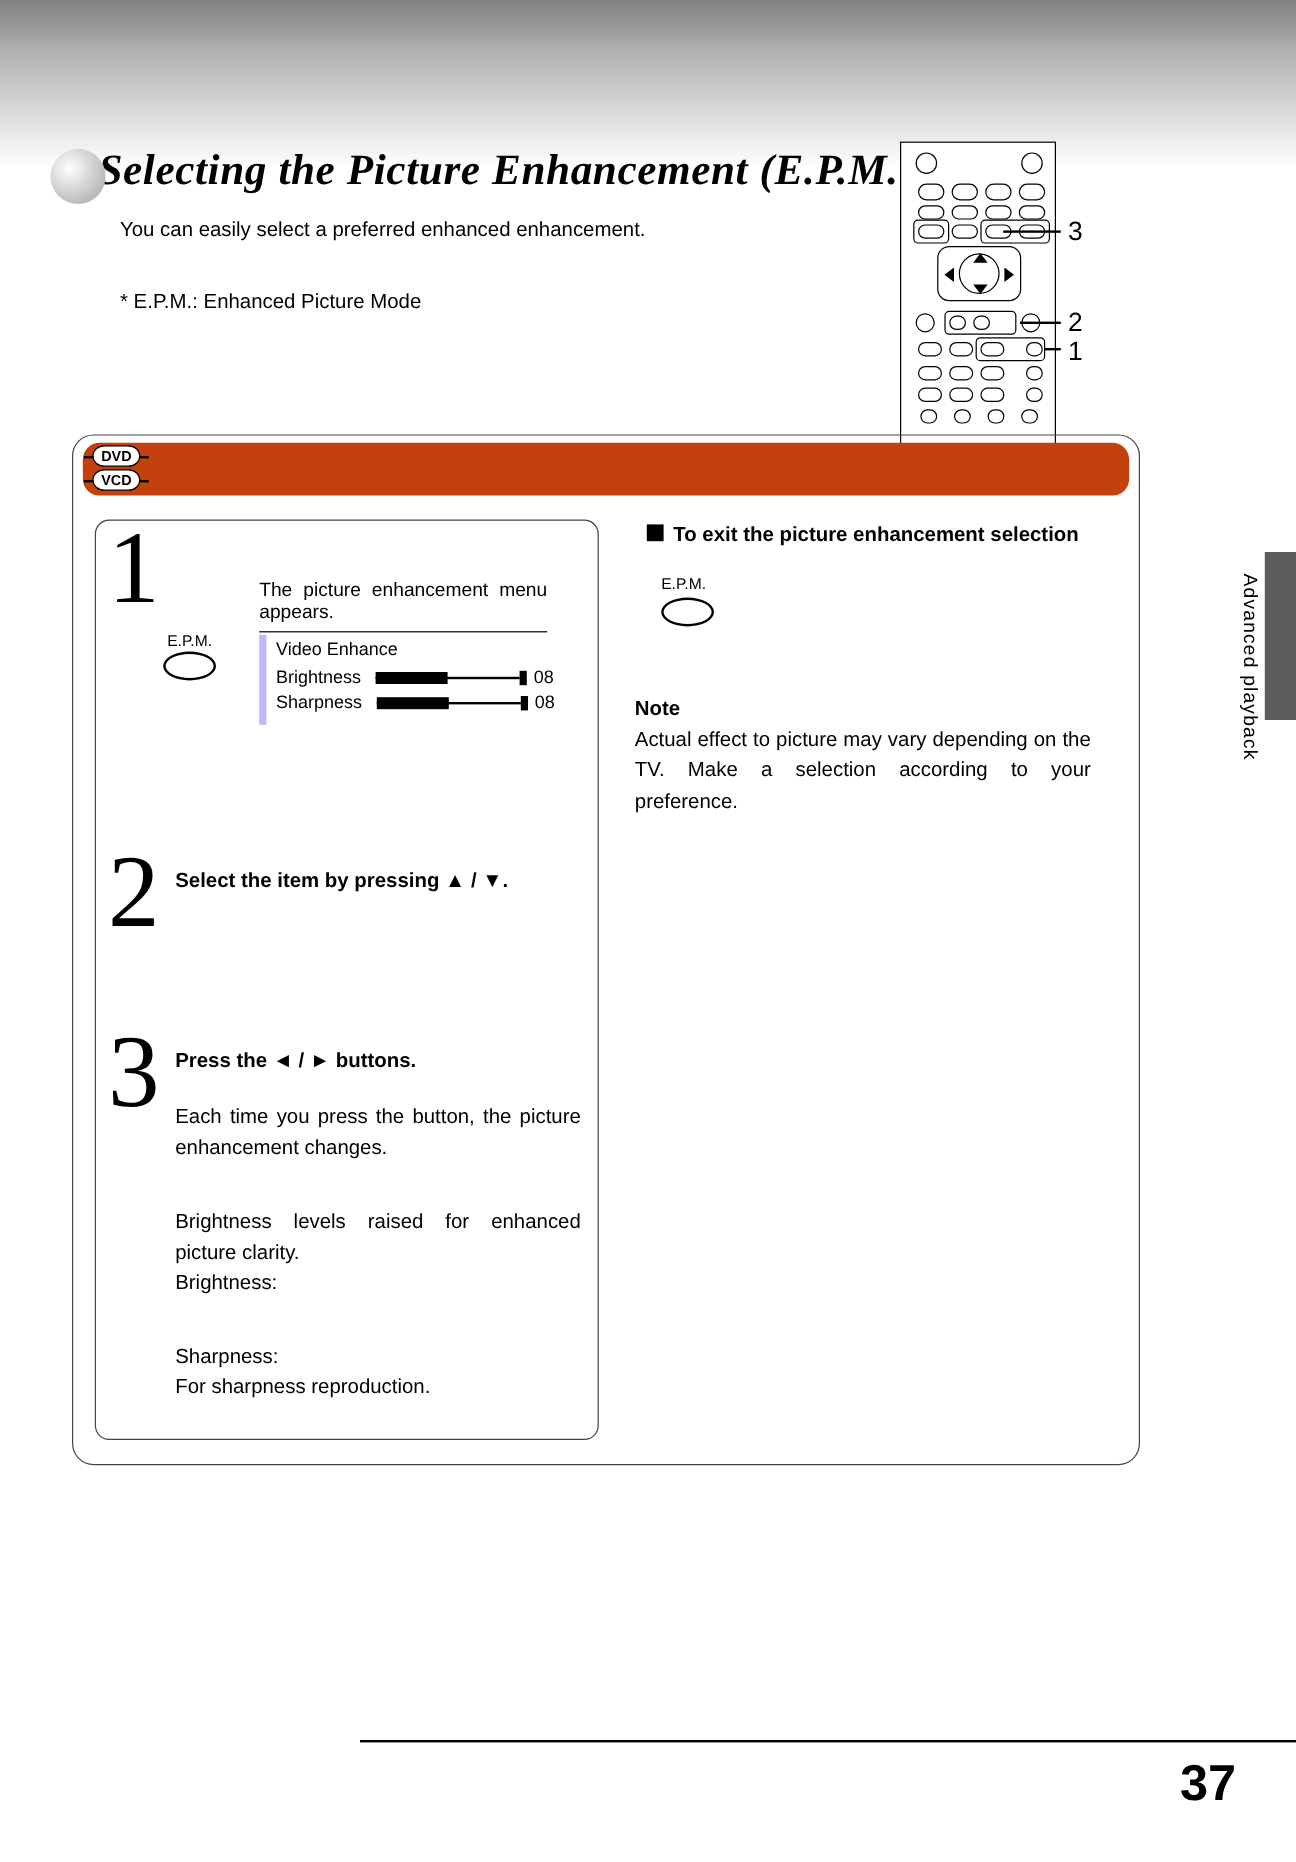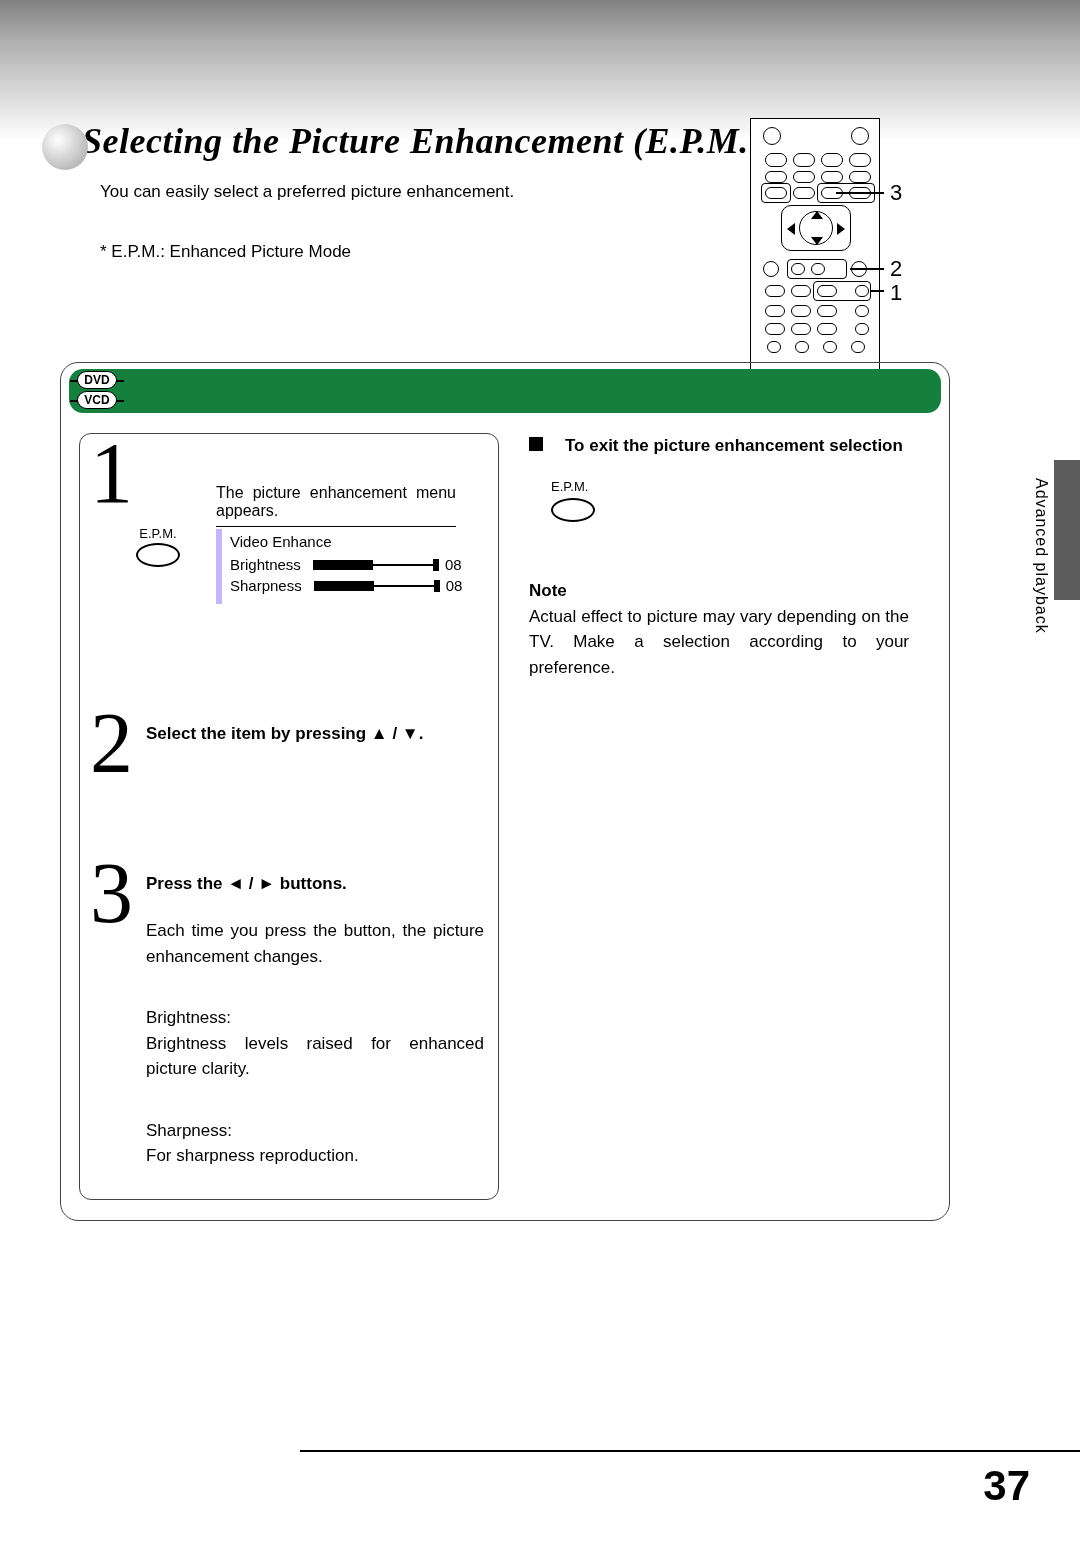--- a/index.html
+++ b/index.html
@@ -60,21 +60,21 @@
     margin-top: 100px;
     border:1px solid #444;
     border-radius:18px;
     padding-bottom:10px;
     width:890px;
     position:relative;
   }
   .section-title-bar {
     margin: 6px 8px 0 8px;
     height:44px;
-    background:#15803d;
+    background:#c2410c;
     border-radius:14px;
     color:#fff;
     font-weight:bold;
     font-size:26px;
     display:flex;
     align-items:center;
     padding-left:70px;
     position:relative;
   }
   .badges {
@@ -179,21 +179,21 @@
     font-size:17px; line-height:1.5; margin-top:36px; text-align:justify;
   }
 
   .col-right {
     width:380px;
     font-size:17px;
     line-height:1.5;
   }
   .right-block-title{
     font-weight:bold;
-    display:flex; align-items:flex-start; gap:22px;
+    display:flex; align-items:flex-start; gap:8px;justify-content:center;
   }
   .black-sq{ width:14px;height:14px;background:#000; margin-top:4px; flex-shrink:0;}
   .right-indent{ margin-left:22px; }
   .epm-small{
     margin-left:22px; margin-top:18px; font-size:13px; text-align:left;
   }
   .epm-small .epm-oval{ margin:2px 0 0 0;}
   .note-head{ font-weight:bold; margin-top:56px;}
   .note-body{ text-align:justify;}
 
@@ -229,21 +229,21 @@
 <body>
 
 <div class="top-gradient"></div>
 
 <div class="side-tab"></div>
 <div class="side-label">Advanced playback</div>
 
 <div class="page">
   <div class="bullet-circle"></div>
   <h1 class="main-title">Selecting the Picture Enhancement (E.P.M.*)</h1>
-  <div class="intro">You can easily select a preferred picture enhancement.</div>
+  <div class="intro">You can easily select a preferred enhanced enhancement.</div>
   <div class="sub-intro">* E.P.M.: Enhanced Picture Mode</div>
 
   <div class="remote">
     <div class="rbtn" style="left:12px;top:8px;width:18px;height:18px"></div>
     <div class="rbtn" style="left:100px;top:8px;width:18px;height:18px"></div>
     <div class="rbtn" style="left:14px;top:34px;width:22px;height:14px"></div>
     <div class="rbtn" style="left:42px;top:34px;width:22px;height:14px"></div>
     <div class="rbtn" style="left:70px;top:34px;width:22px;height:14px"></div>
     <div class="rbtn" style="left:98px;top:34px;width:22px;height:14px"></div>
     <div class="rbtn" style="left:14px;top:52px;width:22px;height:12px"></div>
@@ -349,22 +349,22 @@
           </div>
         </div>
 
         <div class="step">
           <div class="step-num">3</div>
           <div class="step-body">
             <div class="step-title">Press the ◄ / ► buttons.</div>
             <div class="step-desc">Each time you press the button, the picture enhancement changes.</div>
 
             <div class="brightness-block">
+              <div>Brightness levels raised for enhanced picture clarity.</div>
               <div>Brightness:</div>
-              <div>Brightness levels raised for enhanced picture clarity.</div>
             </div>
             <div class="sharpness-block">
               <div>Sharpness:</div>
               <div>For sharpness reproduction.</div>
             </div>
           </div>
         </div>
 
       </div>
 

